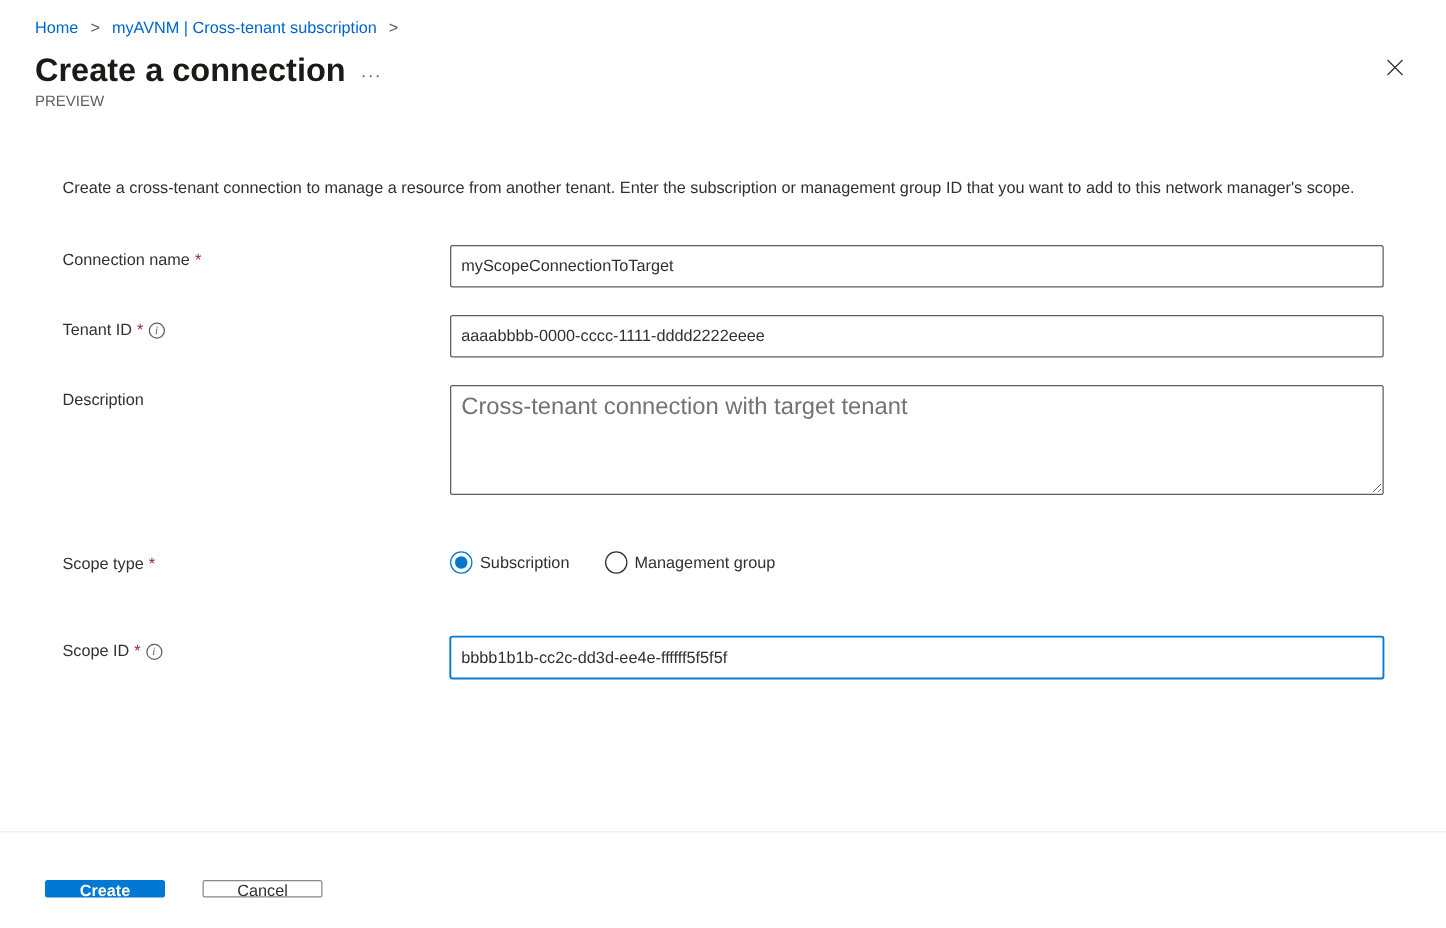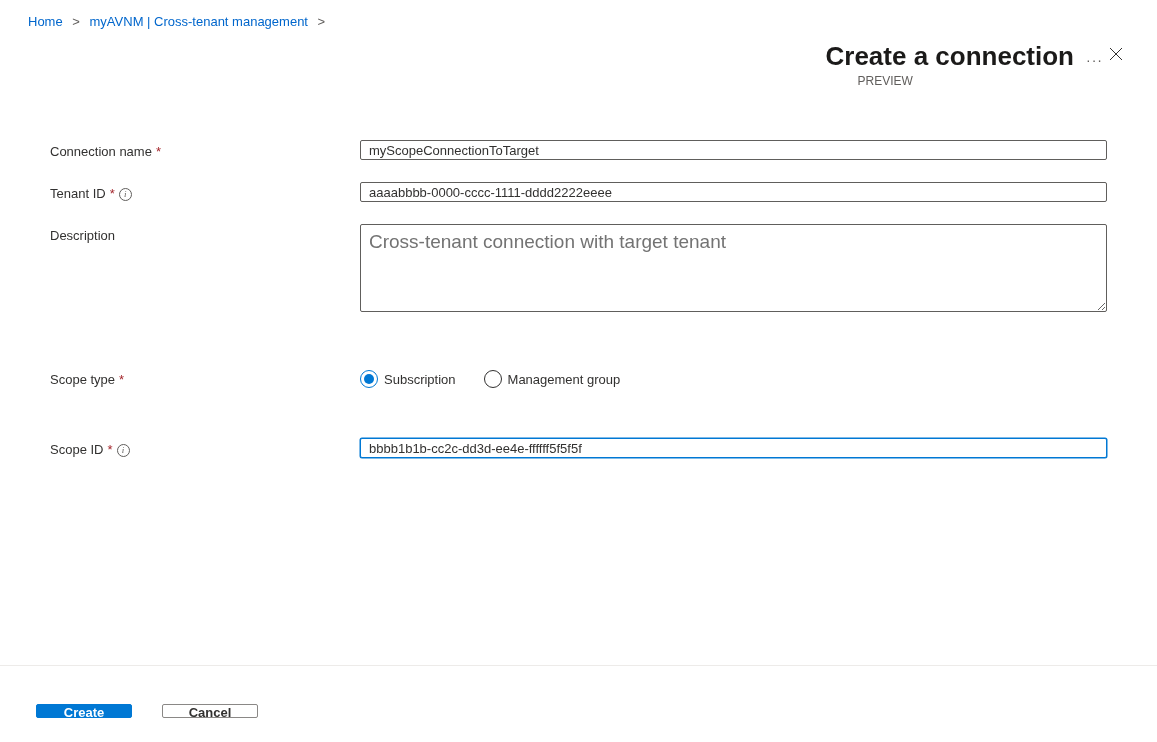--- a/index.html
+++ b/index.html
@@ -26,21 +26,21 @@
       cursor: pointer;
     }
     .breadcrumb-sep {
       color: #605e5c;
       margin: 0 6px;
     }
     .header {
       padding: 8px 28px 0 28px;
       display: flex;
       align-items: flex-start;
-      justify-content: flex-end;
+      justify-content: space-between;
     }
     .header-left {
       display: flex;
       flex-direction: column;
     }
     .title-row {
       display: flex;
       align-items: center;
       gap: 12px;
     }
@@ -53,21 +53,20 @@
       color: #605e5c;
       font-size: 14px;
       letter-spacing: 1px;
       cursor: pointer;
       padding-top: 6px;
     }
     .preview-badge {
       font-size: 12px;
       color: #605e5c;
       margin-top: 2px;
-      margin-left: 32px;
     }
     .close-icon {
       cursor: pointer;
       padding: 6px;
       color: #323130;
     }
     .close-icon svg {
       width: 14px;
       height: 14px;
     }
@@ -113,21 +112,21 @@
       font-style: italic;
       font-family: serif;
       line-height: 1;
     }
     .form-control-wrap {
       flex: 1;
       max-width: 748px;
     }
     .text-input {
       width: 100%;
-      height: 20px;
+      height: 34px;
       padding: 2px 8px;
       border: 1px solid #605e5c;
       border-radius: 2px;
       font-size: 13px;
       color: #323130;
       font-family: inherit;
       outline: none;
     }
     .text-input.focused {
       border: 1px solid #0078d4;
@@ -205,54 +204,54 @@
     .btn-primary {
       background: #0078d4;
       color: #ffffff;
       border-color: #0078d4;
       font-weight: 600;
     }
     .btn-secondary {
       background: #ffffff;
       color: #323130;
       border-color: #8a8886;
-      font-weight: bold;
     }
     .form-row.scope-type {
-      margin-top: 53px;
+      margin-top: 40px;
       margin-bottom: 50px;
     }
   </style>
 </head>
 <body>
 
 <div class="breadcrumb">
   <a>Home</a>
   <span class="breadcrumb-sep">&gt;</span>
-  <a>myAVNM | Cross-tenant management</a>
+  <a>myAVNM | Cross-tenant subscription</a>
   <span class="breadcrumb-sep">&gt;</span>
 </div>
 
 <div class="header">
   <div class="header-left">
     <div class="title-row">
       <h1 class="page-title">Create a connection</h1>
       <span class="more-icon">···</span>
     </div>
     <div class="preview-badge">PREVIEW</div>
   </div>
   <div class="close-icon">
     <svg viewBox="0 0 14 14" stroke="currentColor" stroke-width="1" fill="none">
       <line x1="1" y1="1" x2="13" y2="13"></line>
       <line x1="13" y1="1" x2="1" y2="13"></line>
     </svg>
   </div>
 </div>
 
 <div class="content">
+  <p class="intro">Create a cross-tenant connection to manage a resource from another tenant. Enter the subscription or management group ID that you want to add to this network manager's scope.</p>
 
   <div class="form-row">
     <div class="form-label">
       <span>Connection name</span>
       <span class="required">*</span>
     </div>
     <div class="form-control-wrap">
       <input type="text" class="text-input" value="myScopeConnectionToTarget" style="">
     </div>
   </div>

